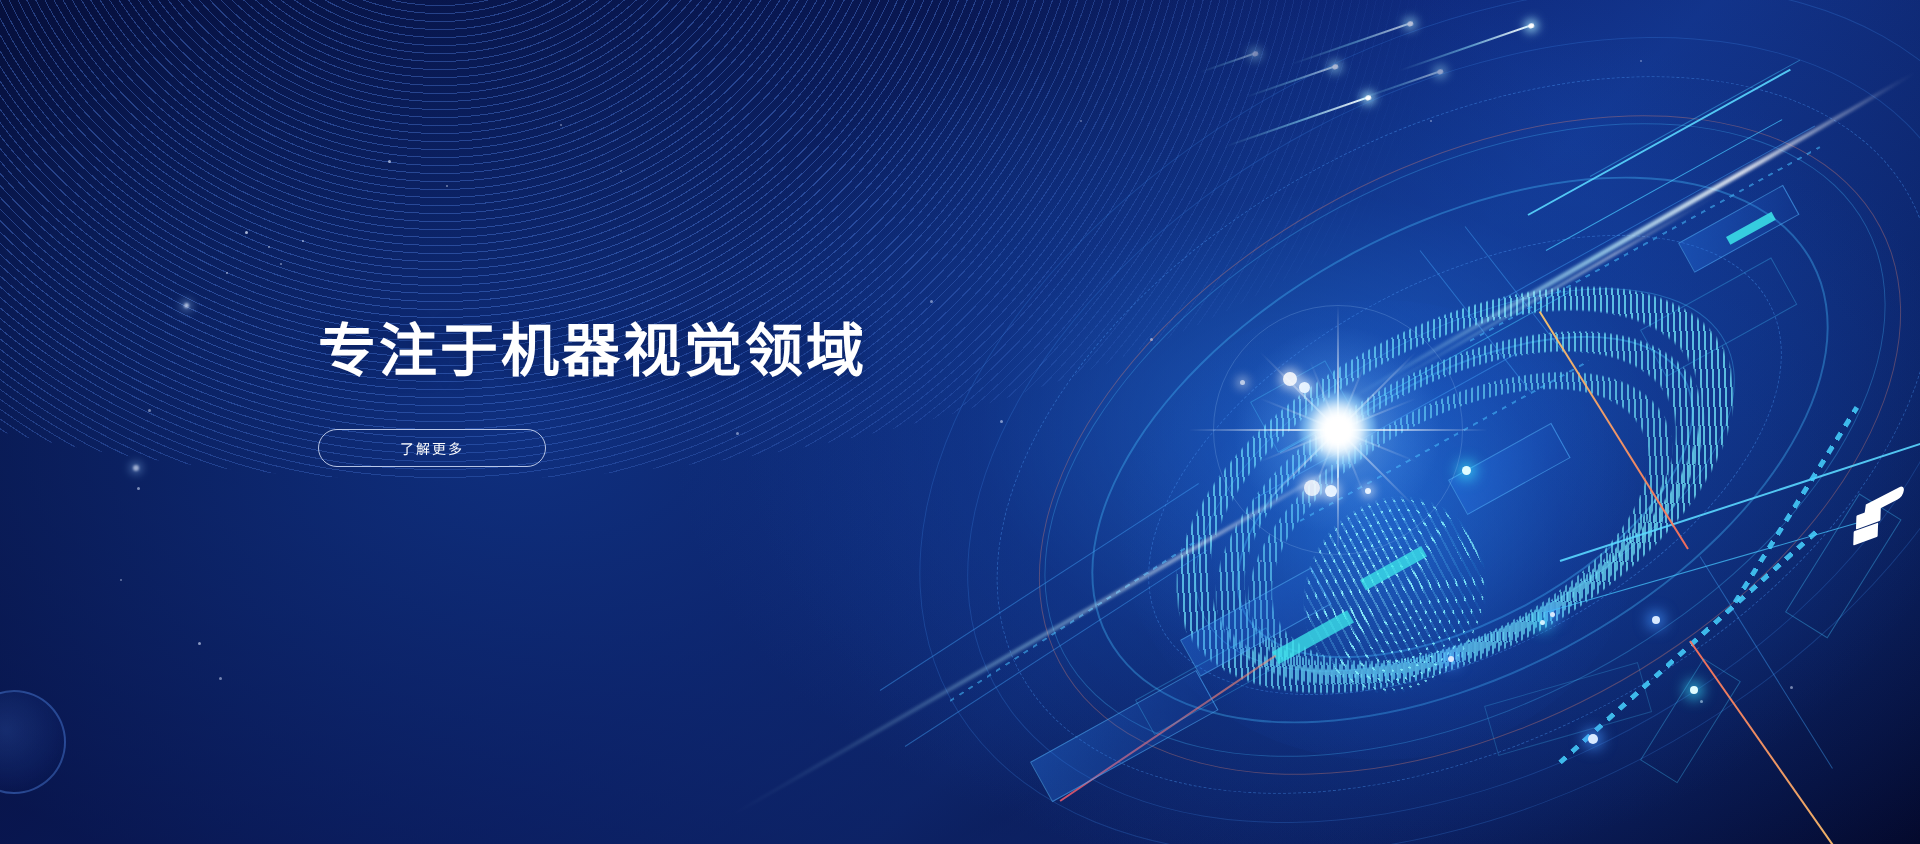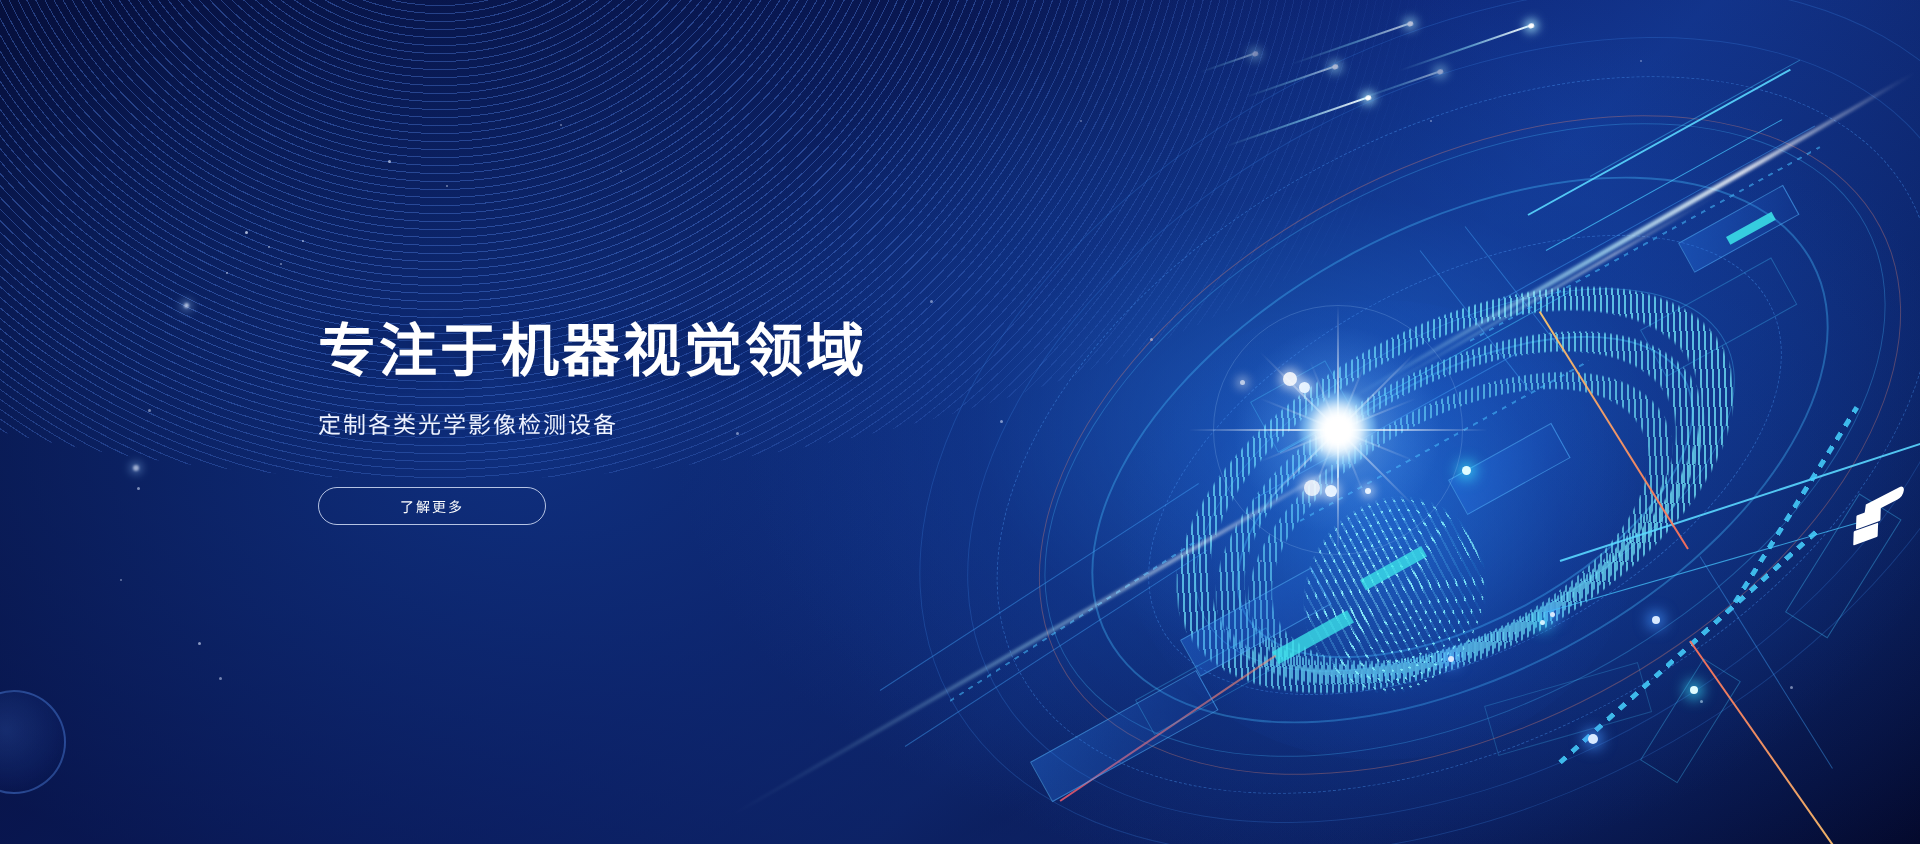--- a/index.html
+++ b/index.html
@@ -342,17 +342,16 @@
   </div>
 
   <div id="chevron-mark">
     <span class="c3"></span>
     <span class="c1"></span>
     <span class="c2"></span>
   </div>
 
   <div id="hero-content">
     <h1 id="hero-title">专注于机器视觉领域</h1>
-    <p id="hero-subtitle">定制各类光学影像检测设备</p>
     <button id="cta-button" type="button">了解更多</button>
   </div>
 
 </div>
 
 </body></html>

